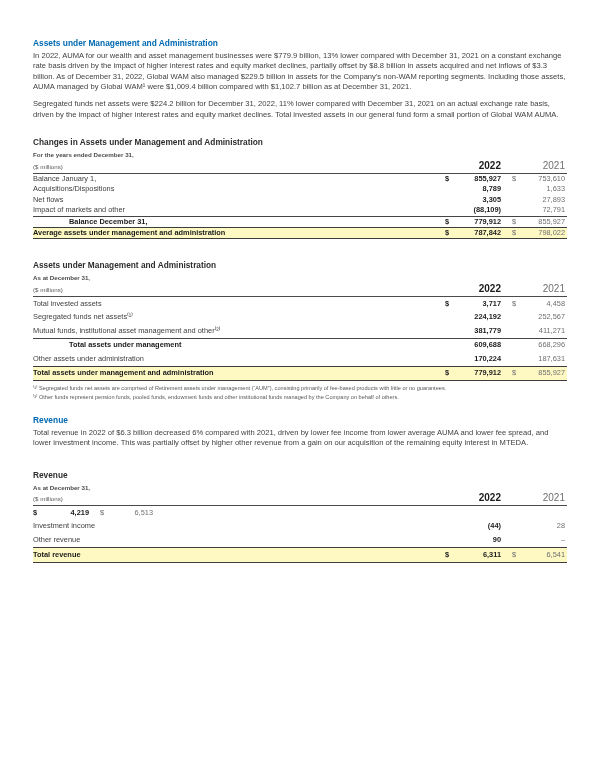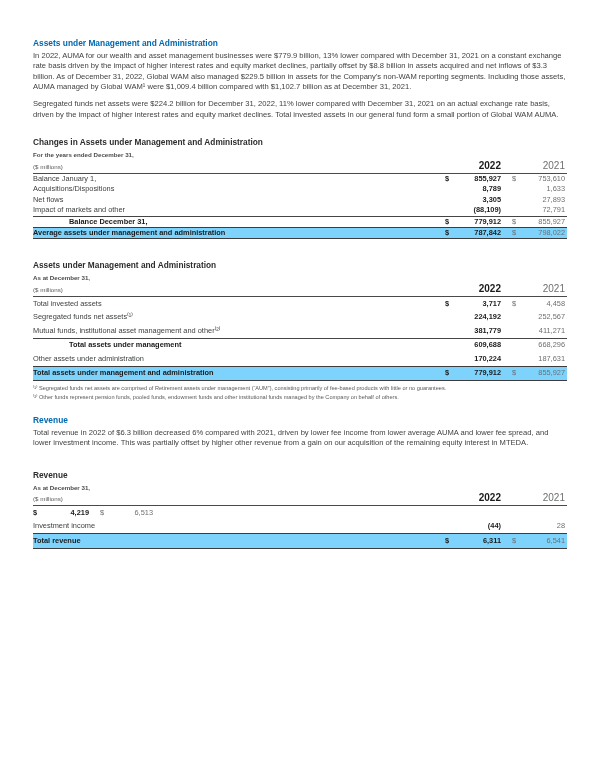--- a/index.html
+++ b/index.html
@@ -25,21 +25,21 @@
   .num .val{margin-left:auto;}
   .num.y22{font-weight:bold;color:#1b1b1c;}
   .num.y21{width:53px;margin-left:11px;color:#6e6f71;font-weight:normal;padding-right:2px;}
   .thead .num{font-size:10px;}
   .thead .y22 .val{font-weight:bold;color:#1b1b1c;}
   .thead .y21 .val{color:#6e6f71;}
   .tbody.compact .trow{padding:1.3px 0 1.2px;line-height:8px;}
   .tbody.norm .trow{padding:2.6px 0 2.4px;line-height:8.6px;}
   .trow.bold .tl{font-weight:bold;color:#1b1b1c;padding-left:36px;}
   .trow.rule-top{border-top:1px solid #454545;}
-  .trow.total{background:#7dd3fc;border-top:1px solid #3c3c3c;border-bottom:1px solid #3c3c3c;}
+  .trow.total{background:#fef9c3;border-top:1px solid #3c3c3c;border-bottom:1px solid #3c3c3c;}
   .trow.total .tl{font-weight:bold;color:#1b1b1c;}
   .fns{margin-top:3px;}
   .fn{font-size:5.6px;line-height:8.8px;color:#58595b;}
   .bottomnote{position:absolute;left:33px;top:716px;width:534px;}
   .bottomnote .rule{width:45px;border-top:1px solid #4a4a4a;margin-bottom:3px;}
   .bottomnote .fn{font-size:5.8px;color:#58595b;}
   .footer{position:absolute;left:33px;top:744px;display:flex;align-items:baseline;font-size:6.2px;color:#6d6e70;}
   .footer .pg{font-weight:bold;color:#2b2b2b;font-size:6.5px;}
   .footer .sep{color:#b3b4b6;margin:0 5px;}
 </style>
@@ -246,20 +246,31 @@
         <span class="tl">Investment income</span>
         <span class="num y22">
             <i class="cur"></i>
             <i class="val">(44)</i>
           </span>
         <span class="num y21">
             <i class="cur"></i>
             <i class="val">28</i>
           </span>
       </div>
+      <div class="trow">
+        <span class="tl">Other revenue</span>
+        <span class="num y22">
+            <i class="cur"></i>
+            <i class="val">90</i>
+          </span>
+        <span class="num y21">
+            <i class="cur"></i>
+            <i class="val">–</i>
+          </span>
+      </div>
       <div class="trow total">
         <span class="tl">Total revenue</span>
         <span class="num y22">
             <i class="cur">$</i>
             <i class="val">6,311</i>
           </span>
         <span class="num y21">
             <i class="cur">$</i>
             <i class="val">6,541</i>
           </span>

